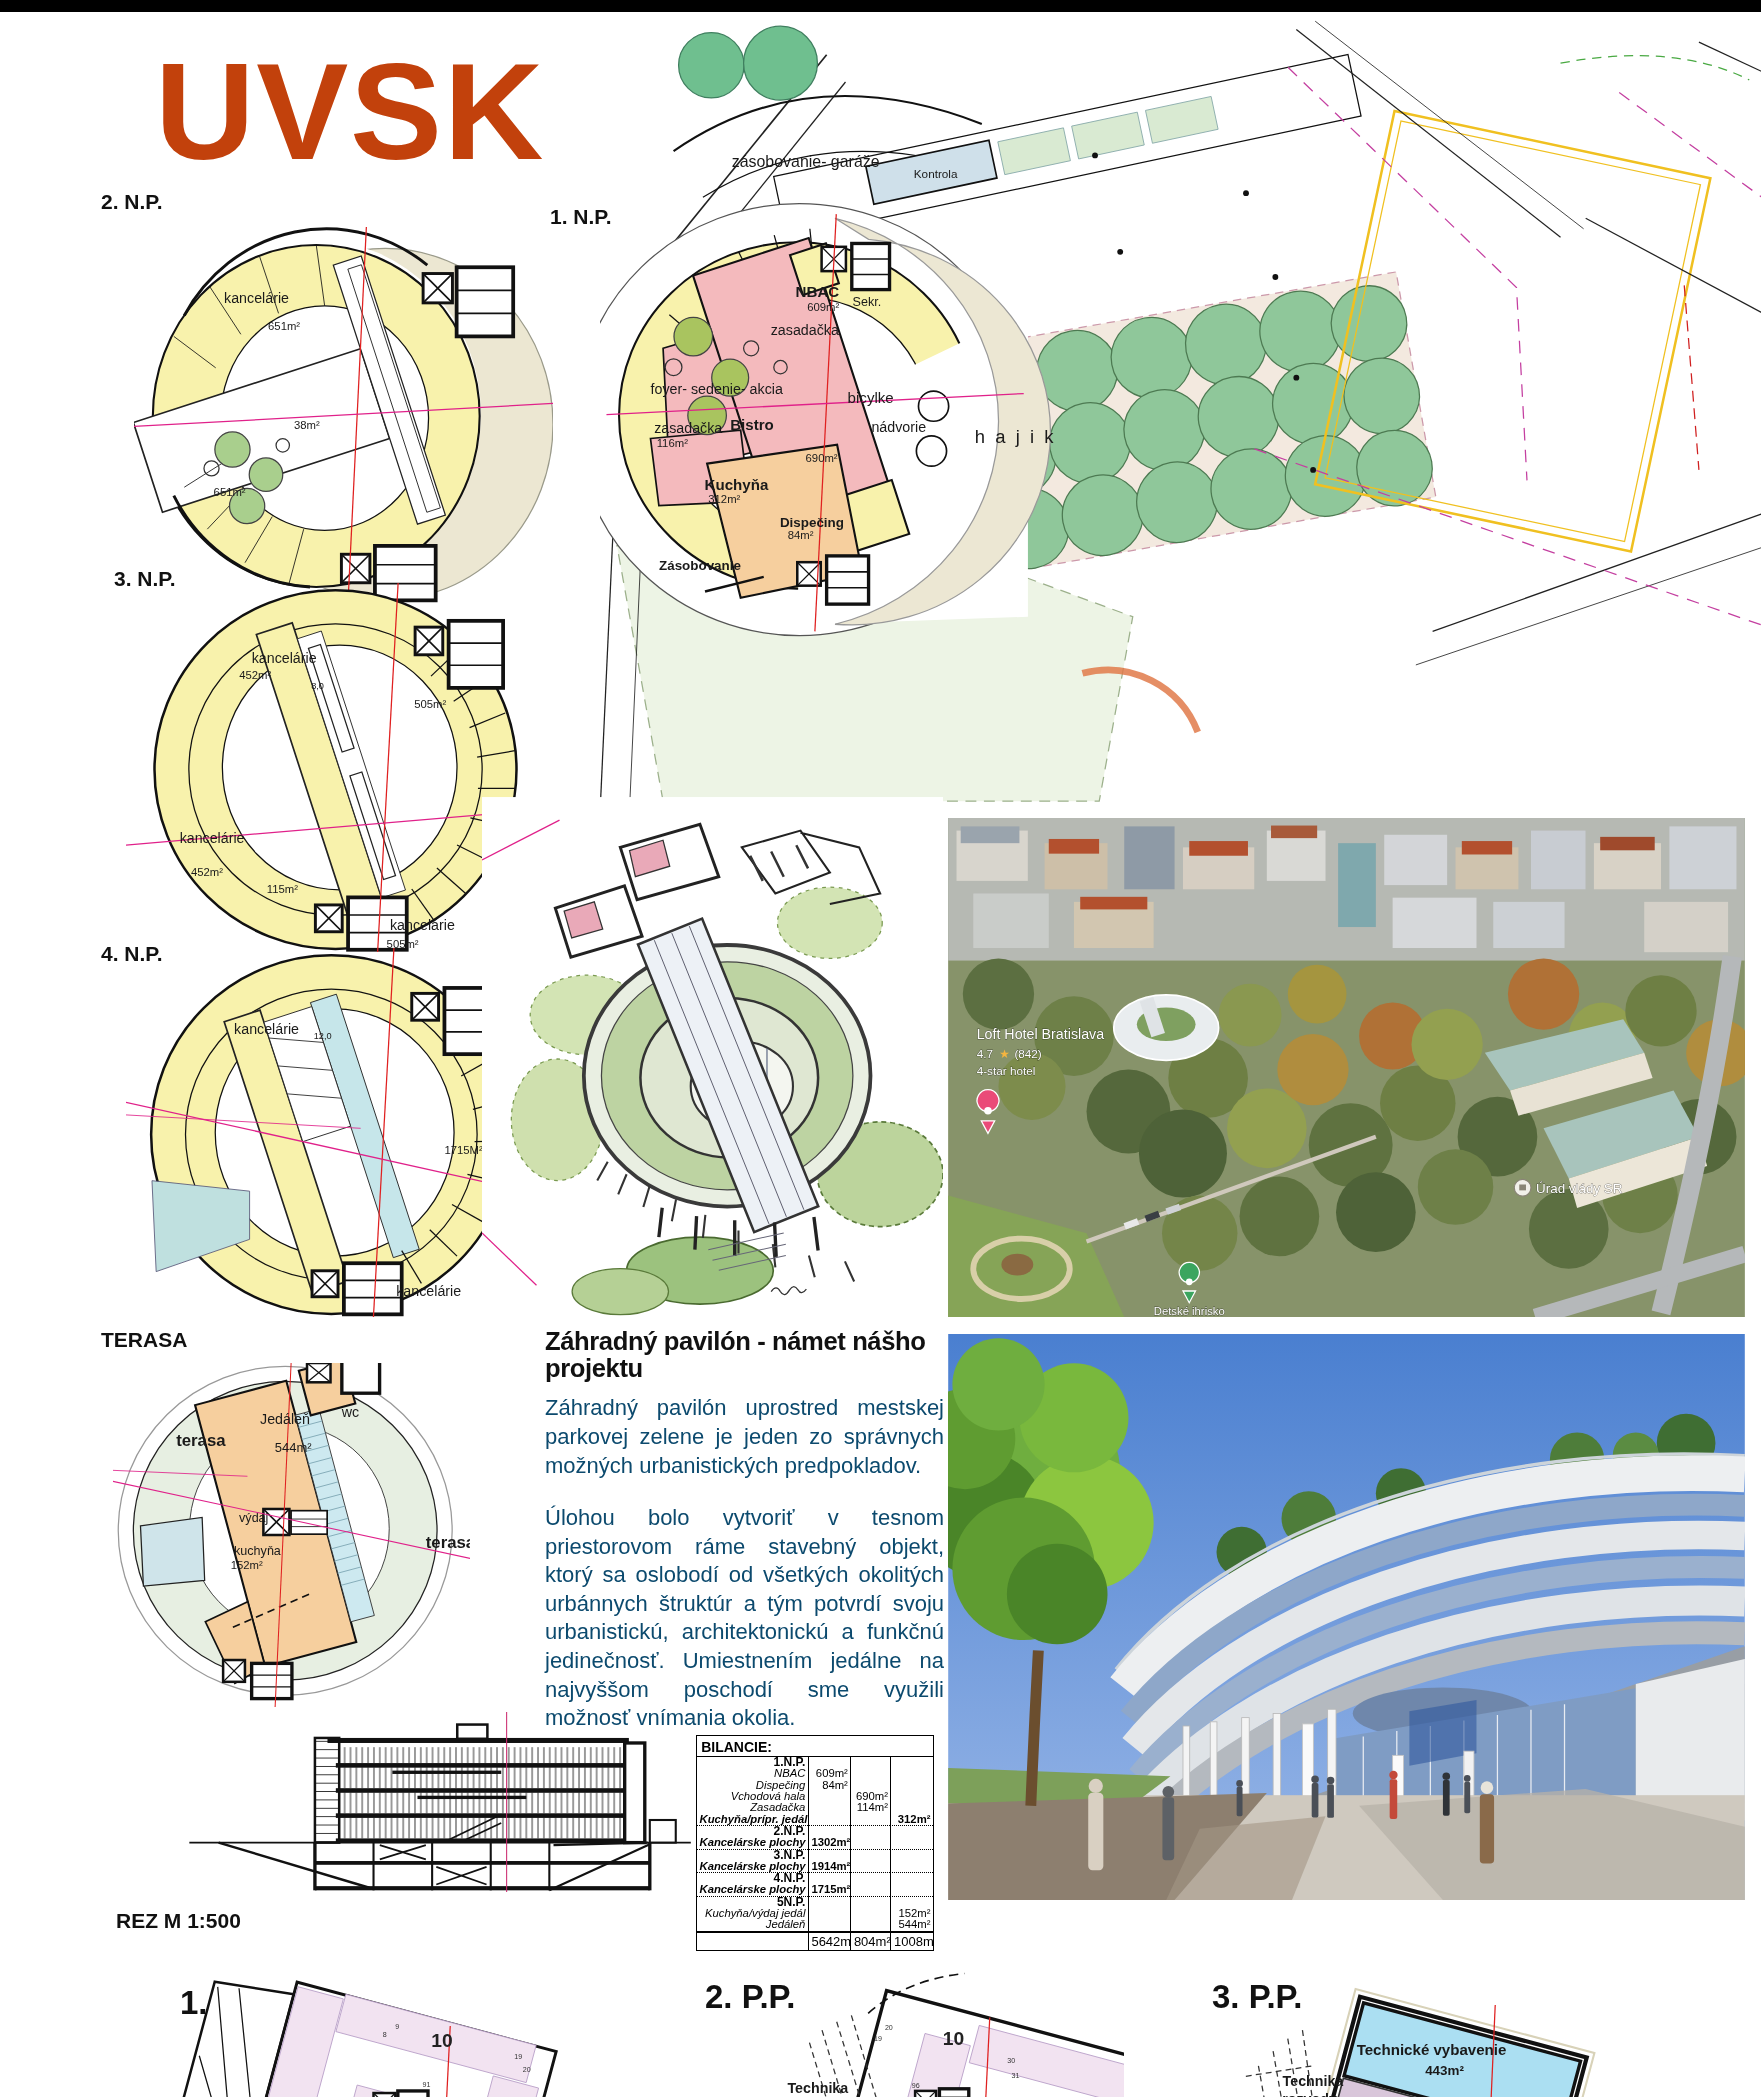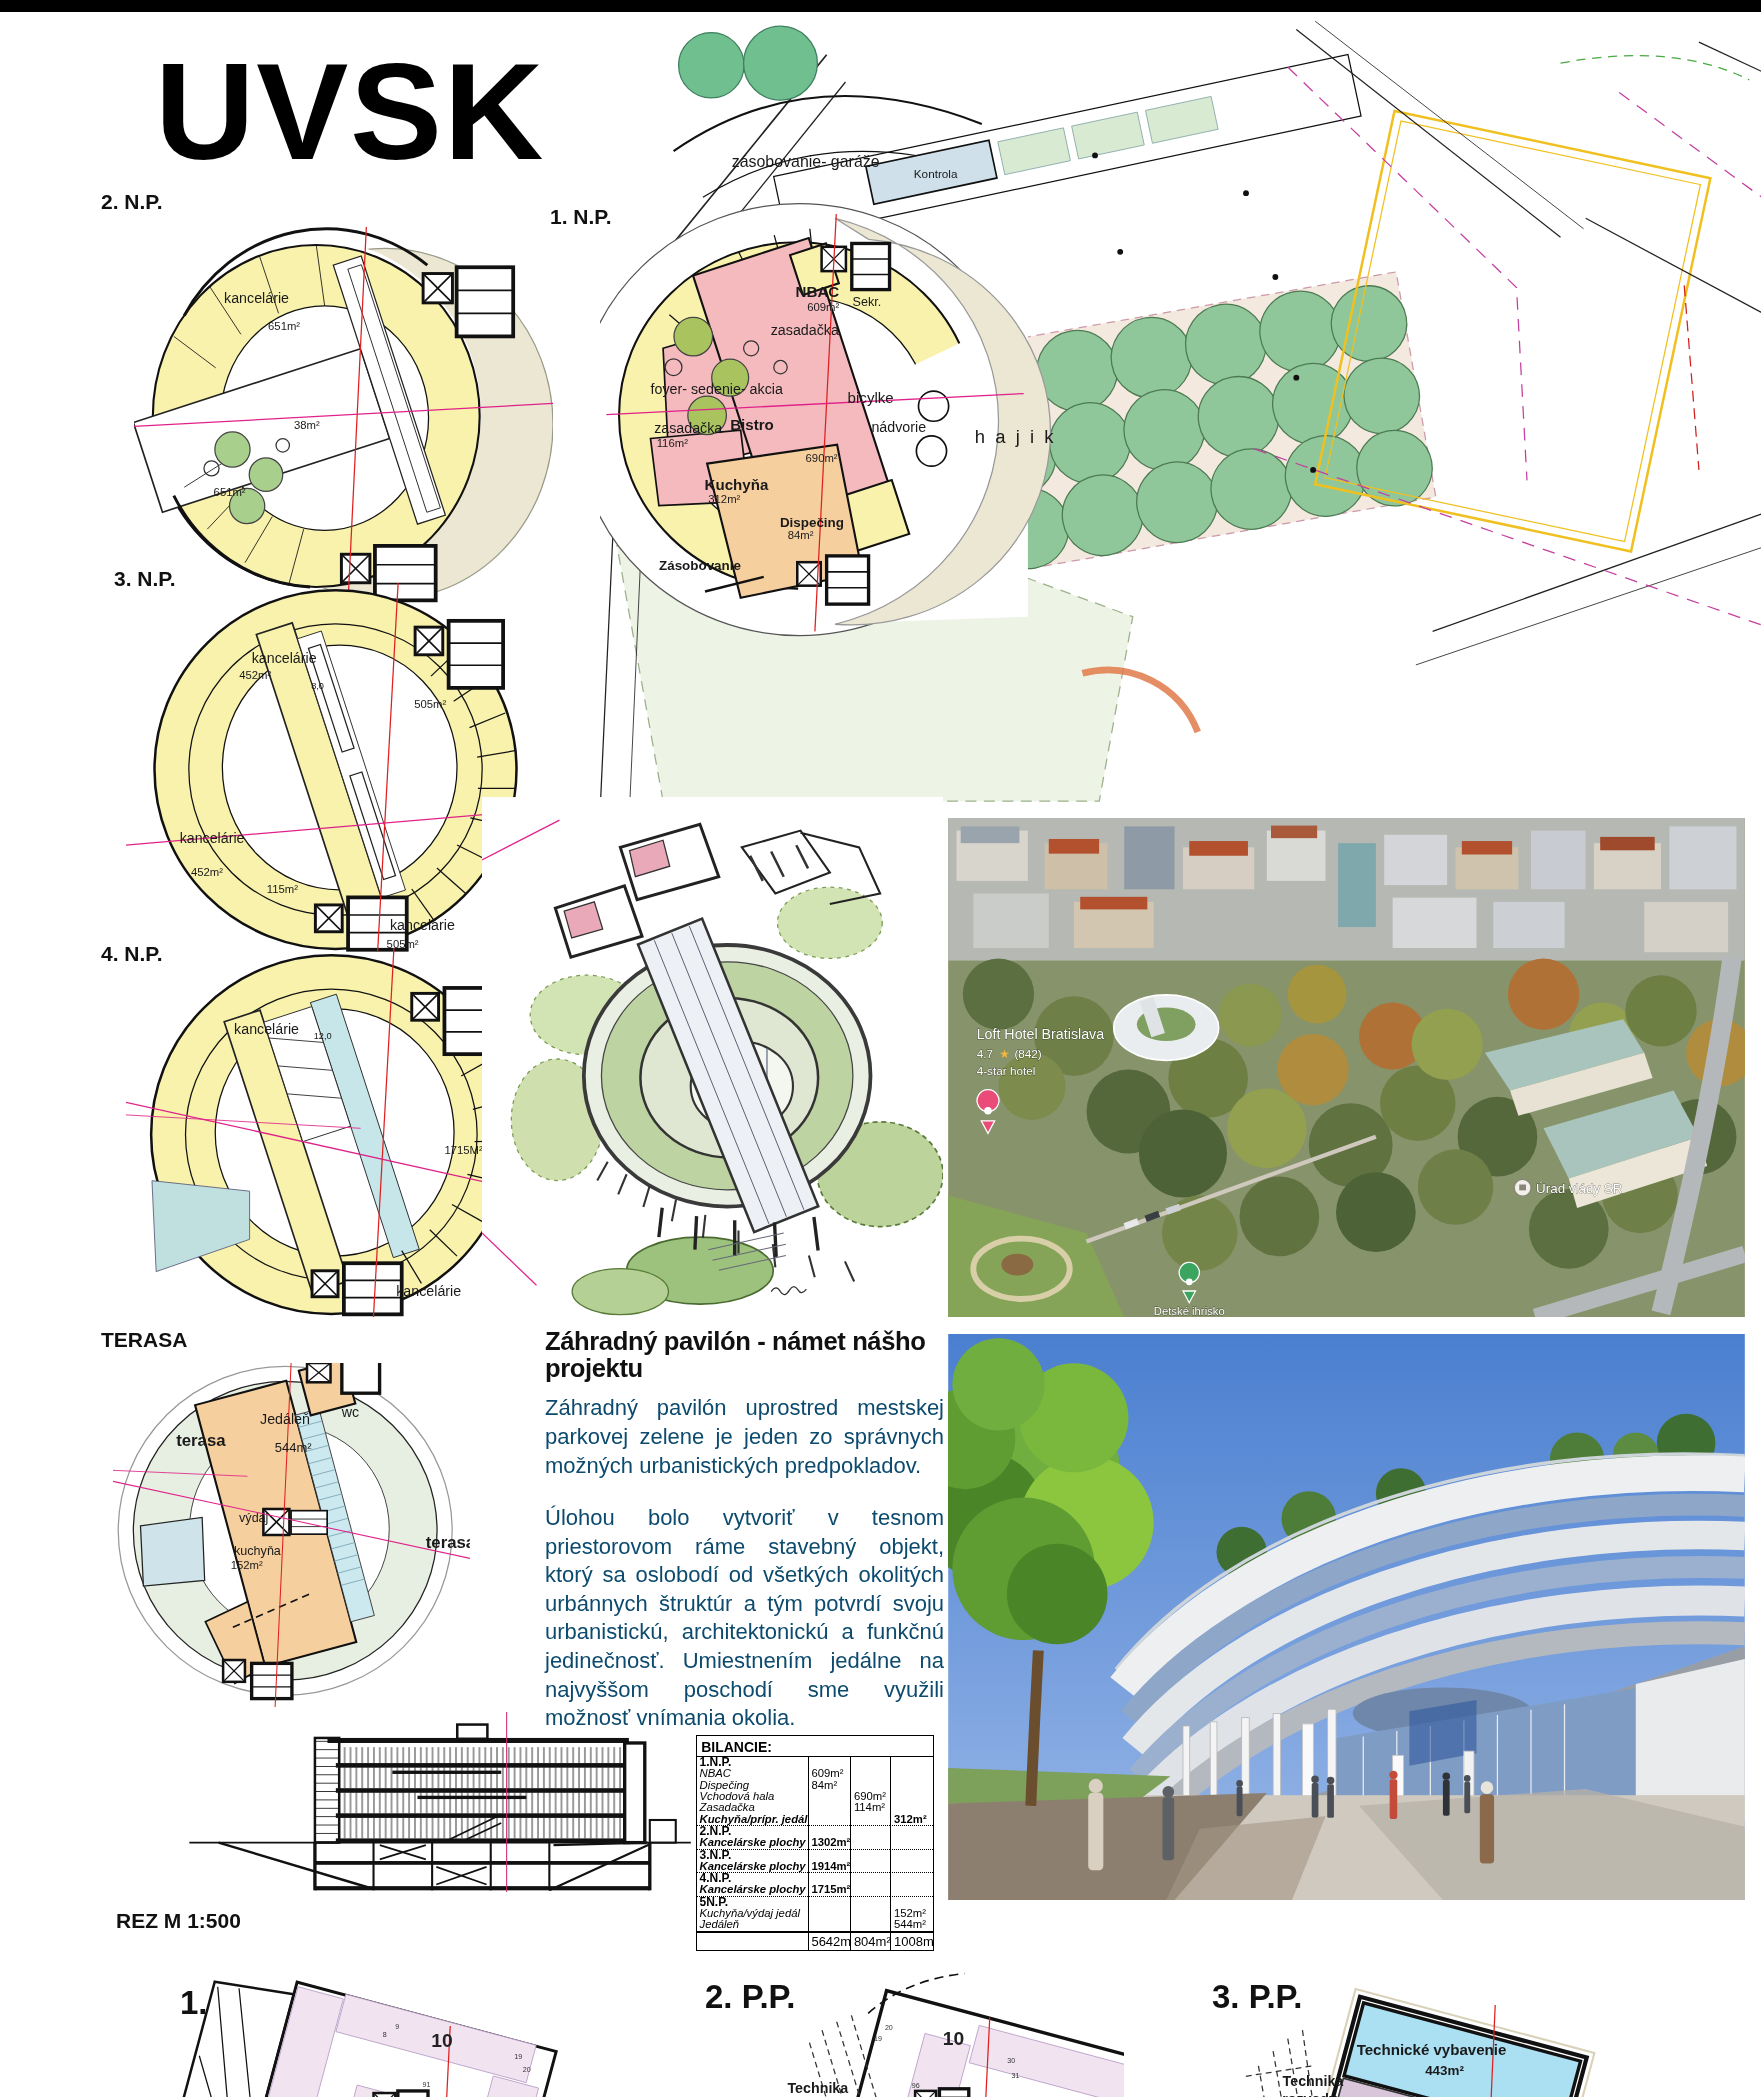--- a/index.html
+++ b/index.html
@@ -1,28 +1,28 @@
 <!DOCTYPE html>
 <html style="font-size:6.7px"><head>
 <meta charset="utf-8">
 <style>
   html,body{margin:0;padding:0;background:#fff;width:1762px;height:2517px;overflow:hidden;
     font-family:"Liberation Sans",sans-serif;position:relative;}
   .abs{position:absolute;}
   svg{display:block;font-family:"Liberation Sans",sans-serif;}
   .bar{position:absolute;left:0;width:1762px;background:#000;}
-  .title{position:absolute;left:155px;top:42px;font-size:138px;font-weight:bold;color:#000000;letter-spacing:1.7px;line-height:1;}
+  .title{position:absolute;left:155px;top:42px;font-size:138px;font-weight:bold;color:#c2410c;letter-spacing:1.7px;line-height:1;}
   .flabel{position:absolute;font-weight:bold;color:#111;font-size:21px;line-height:1;}
   .flabel.big{font-size:33px;}
   .article{position:absolute;left:545px;top:1328px;width:399px;color:#111;}
   .article h2{font-size:25.6px;margin:0 0 12.6px 0;letter-spacing:-0.4px;line-height:1.05;}
   .article p{font-size:22px;line-height:1.3;text-align:justify;margin:0 0 24px 0;color:#0c4a6e;}
   .bilancie{position:absolute;left:696px;top:1695px;width:236px;border:1.7px solid #000;background:#fff;font-size:11.3px;color:#000;margin-top:40px;}
   .btitle{font-weight:bold;font-size:14px;padding:2.5px 4.2px 1.7px;border-bottom:1.3px solid #000;}
-  .brow{display:grid;grid-template-columns:47% 18% 17% 18%;}
+  .brow{display:grid;grid-template-columns:47% 18% 17% 18%;text-align:right;}
   .bc{padding:0 2.5px;min-height:11.3px;line-height:11.3px;white-space:nowrap;overflow:hidden;}
   .bc.c1,.bc.c2,.bc.c3{border-left:1.3px solid #000;}
   .brow.it .label{font-style:italic;}
   .brow.bold .label{font-weight:bold;font-size:12px;}
   .brow.dotted .bc{border-bottom:0.8px dotted #000;font-weight:bold;}
   .brow.total .bc{border-top:2.1px solid #000;font-size:13px;min-height:17px;line-height:17px;}
   text{fill:#1a1a1a;}
   .lbl{font-size:34px;}
   .lblb{font-size:36px;font-weight:bold;}
   .area{font-size:27px;}

